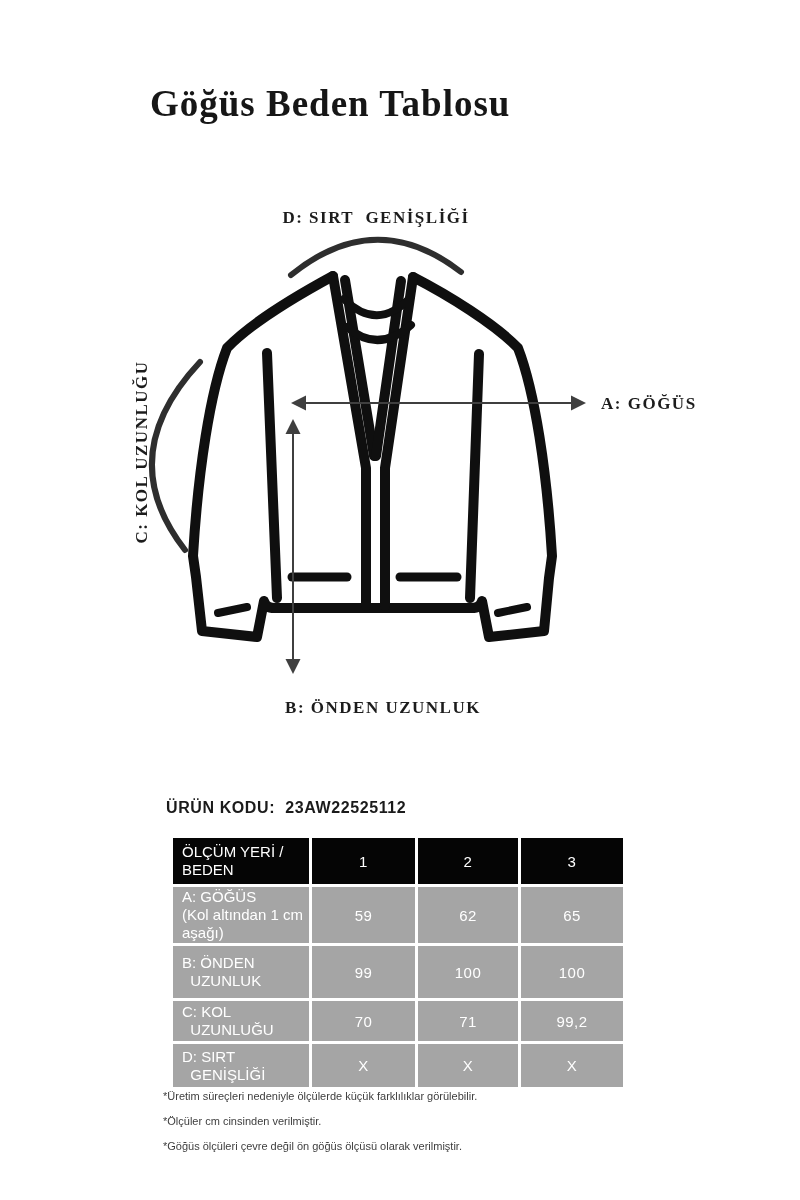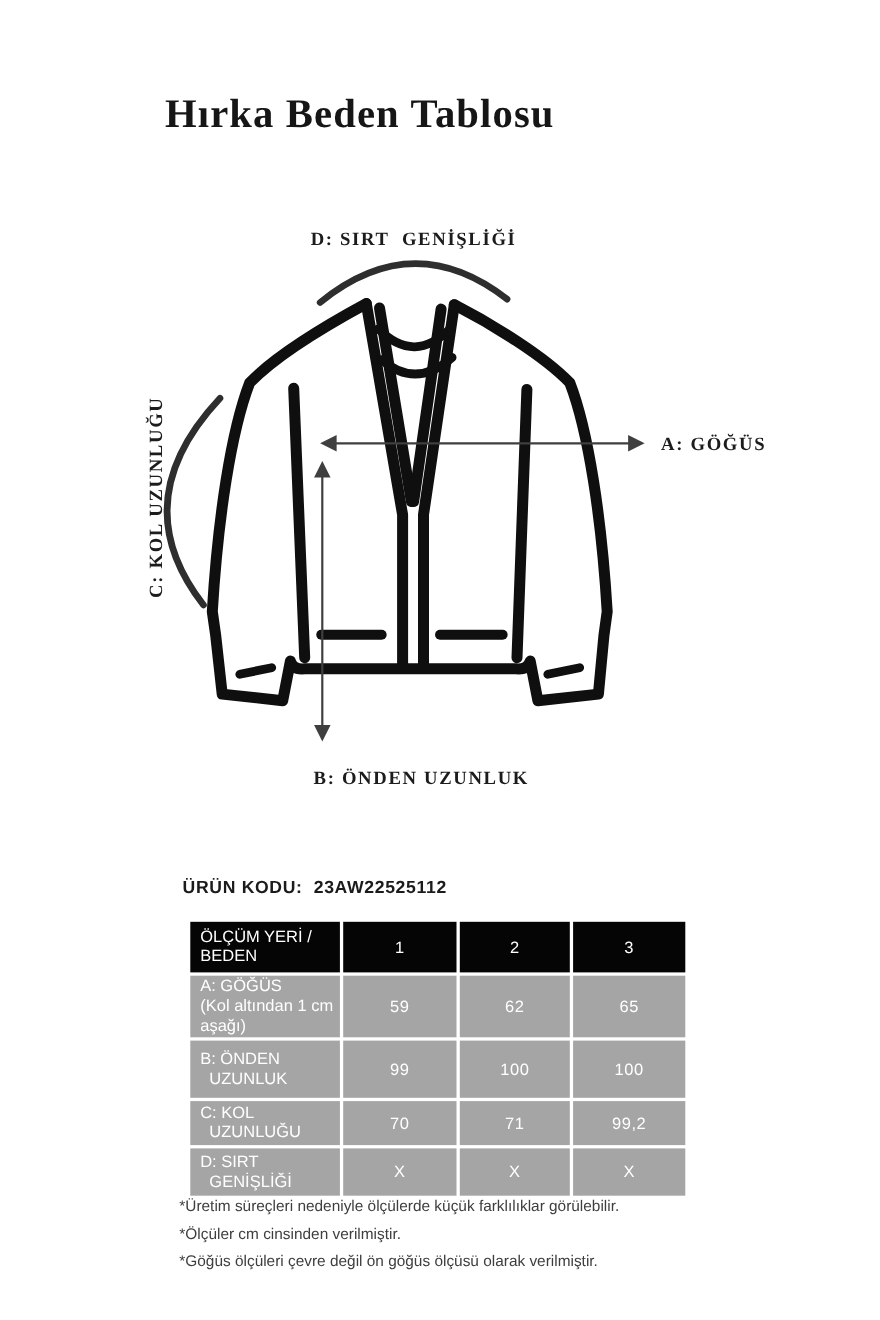--- a/index.html
+++ b/index.html
@@ -37,26 +37,26 @@
   .size-table td{
     font-size:15px;color:#ffffff;vertical-align:middle;overflow:hidden;
   }
   .size-table td.hdr{background:#050505;}
   .size-table td.cell{background:#a5a5a5;}
   .size-table td.lblcell{
     text-align:left;padding-left:9px;white-space:pre-line;line-height:18px;
   }
   .size-table td.valcell{text-align:center;letter-spacing:0.5px;}
   
-  .footnotes{left:163px;top:1084px;font-size:14px;line-height:25px;color:#3e3e3e;}
+  .footnotes{left:163px;top:1084px;font-size:11px;line-height:25px;color:#3e3e3e;}
 </style>
 </head>
 <body>
 
-<div class="abs page-title">Hırka Beden Tablosu</div>
+<div class="abs page-title">Göğüs Beden Tablosu</div>
 
 <svg class="abs" style="left:0;top:0;" width="800" height="770" viewBox="0 0 800 770" xmlns="http://www.w3.org/2000/svg">
   <g stroke="#0f0f0f" stroke-width="10" fill="none" stroke-linecap="round" stroke-linejoin="round">
     <path d="M333,276 C298,295 250,324 227,348 C210,392 198,472 193,556
              L196,577 L202,631 L257,637 L264,601 Q266,609 277,608
              L469,608 Q480,609 482,601 L489,637 L544,631 L549,578 L552,556
              C547,472 535,392 518,348 C495,324 448,295 413,277"></path>
     <path d="M267,353 L277,598"></path>
     <path d="M479,354 L470,598"></path>
     <path d="M333,276 L366,468 L366,606"></path>

